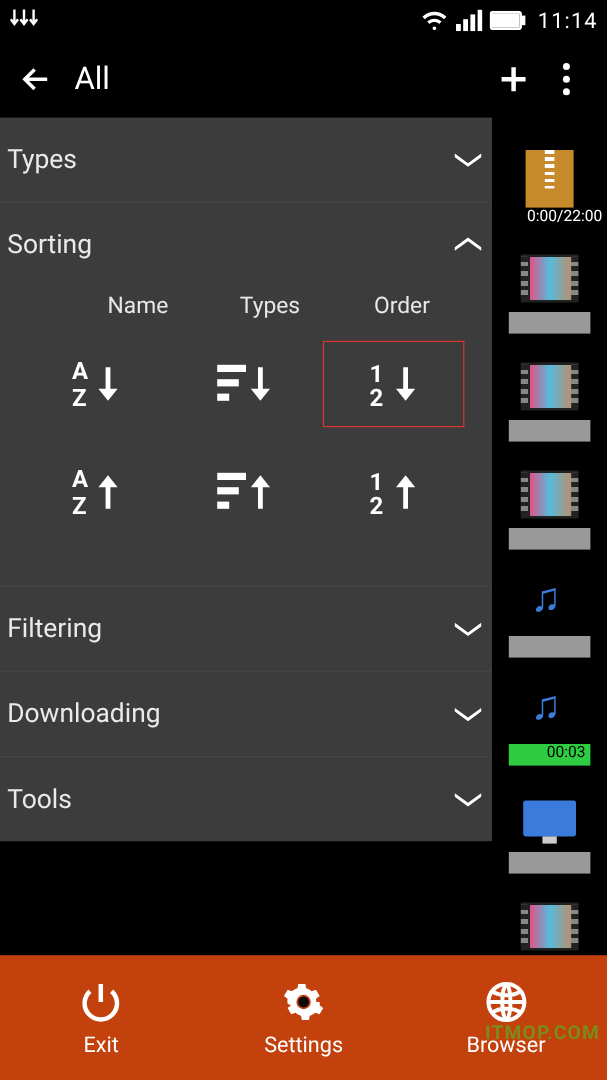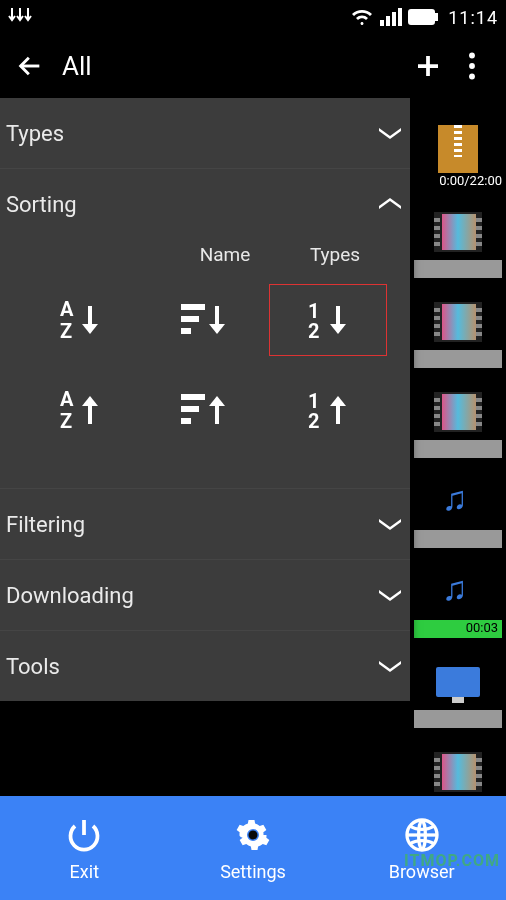--- a/index.html
+++ b/index.html
@@ -15,41 +15,41 @@
   
   .app-bar { height: 64px; background: #000; display: flex; align-items: center; padding: 0 12px; color: #fff; }
   .app-bar .back { width: 36px; height: 36px; display: flex; align-items: center; justify-content: center; cursor: pointer; }
   .app-bar .title { font-size: 26px; margin-left: 14px; flex: 1; }
   .app-bar .action { width: 44px; height: 44px; display: flex; align-items: center; justify-content: center; cursor: pointer; }
 
   
   .bg-list { position: absolute; right: 0; top: 98px; width: 96px; bottom: 104px; }
   .bg-item { height: 90px; position: relative; display: flex; flex-direction: column; justify-content: flex-end; align-items: center; }
   .bg-thumb { width: 56px; height: 48px; display: flex; align-items: center; justify-content: center; }
-  .bg-bar { width: 88px; height: 18px; margin-top: 4px; background: #999; }
+  .bg-bar { width: 68px; height: 18px; margin-top: 4px; background: #999; }
   .bg-bar.green { background: #2ecc40; position: relative; }
   .bg-time { color: #fff; font-size: 13px; text-align: right; width: 88px; }
 
   
   .menu-panel { position: absolute; left: 0; top: 98px; width: 410px; background: #3c3c3c; color: #fff; box-shadow: 2px 0 8px rgba(0,0,0,.5); }
   .menu-section { border-top: 1px solid rgba(255,255,255,0.05); }
   .menu-section:first-child { border-top: none; }
   .section-header { display: flex; align-items: center; height: 70px; padding: 0 6px; cursor: pointer; justify-content: flex-end; }
   .section-header .label { font-size: 22px; flex: 1; color: #eaeaea; }
   .section-header .chevron { width: 28px; height: 28px; display: flex; align-items: center; justify-content: center; }
 
   .sort-body { padding: 0 20px 24px 20px; }
   .sort-headers { display: flex; justify-content: flex-end; margin-top: 4px; margin-bottom: 18px; }
   .sort-headers span { font-size: 19px; color: #e8e8e8; width: 110px; text-align: center; }
   .sort-row { display: flex; justify-content: space-around; margin-bottom: 18px; }
   .sort-cell { width: 118px; height: 72px; display: flex; align-items: center; justify-content: center; cursor: pointer; position: relative; }
   .sort-cell.selected { border: 1px solid #d33; }
 
   
-  .bottom-nav { position: absolute; bottom: 0; left: 0; right: 0; height: 104px; background: #3b82f6; display: flex; }
+  .bottom-nav { position: absolute; bottom: 0; left: 0; right: 0; height: 104px; background: #c2410c; display: flex; }
   .nav-item { flex: 1; display: flex; flex-direction: column; align-items: center; justify-content: center; gap: 6px; color: #fff; cursor: pointer; }
   .nav-item .icon { width: 40px; height: 40px; display: flex; align-items: center; justify-content: center; }
   .nav-item .label { font-size: 18px; }
 
   
   .watermark { position: absolute; right: 6px; bottom: 30px; font-size: 16px; font-weight: bold; color: rgba(70,200,40,0.55); letter-spacing: 1px; }
 
   
   .film { width: 48px; height: 40px; background: linear-gradient(90deg,#222 0,#222 6px,#d58 6px,#5bd 50%,#c85 100%,#222 100%); position: relative; border: 2px solid #222; }
   .film::before, .film::after { content: ""; position: absolute; top: 0; bottom: 0; width: 6px; background: repeating-linear-gradient(#222 0,#222 4px,#888 4px,#888 8px); }
@@ -216,20 +216,21 @@
         <span class="chevron">
           <svg width="26" height="14" viewBox="0 0 26 14" fill="#fff">
               <path d="M2 12l11-8 11 8V9L13 1 2 9z"></path>
             </svg>
         </span>
       </div>
       <div class="sort-body">
         <div class="sort-headers">
           <span>Name</span>
           <span>Types</span>
+          <span>Order</span>
         </div>
         <div class="sort-row">
           <div class="sort-cell">
             <svg width="56" height="48" viewBox="0 0 56 48" fill="#fff">
               <text x="6" y="20" font-size="20" font-weight="bold" fill="#fff">A</text>
               <text x="6" y="42" font-size="20" font-weight="bold" fill="#fff">Z</text>
               <path d="M36 10v24" stroke="#fff" stroke-width="4"></path>
                 <path d="M28 28l8 10 8-10z"></path>
             </svg>
           </div>

